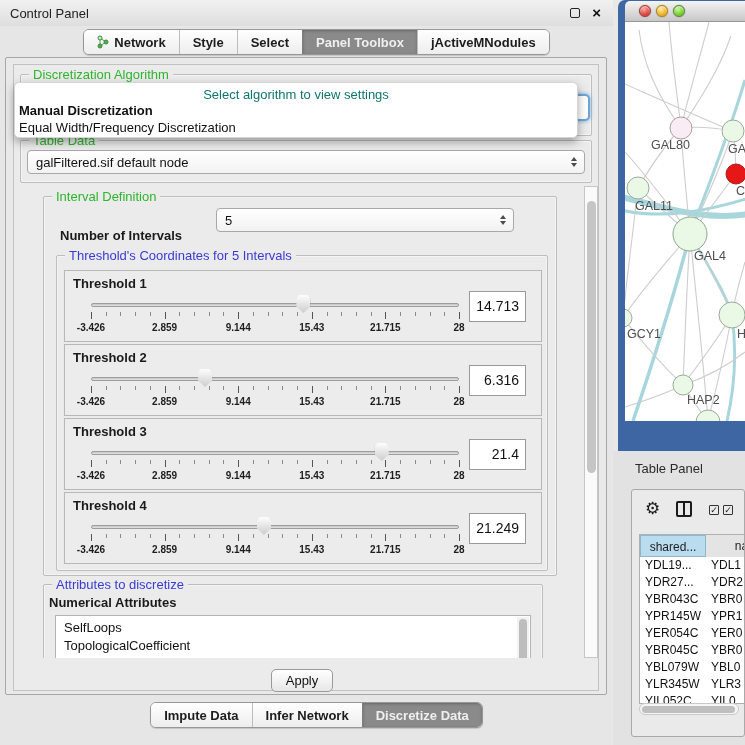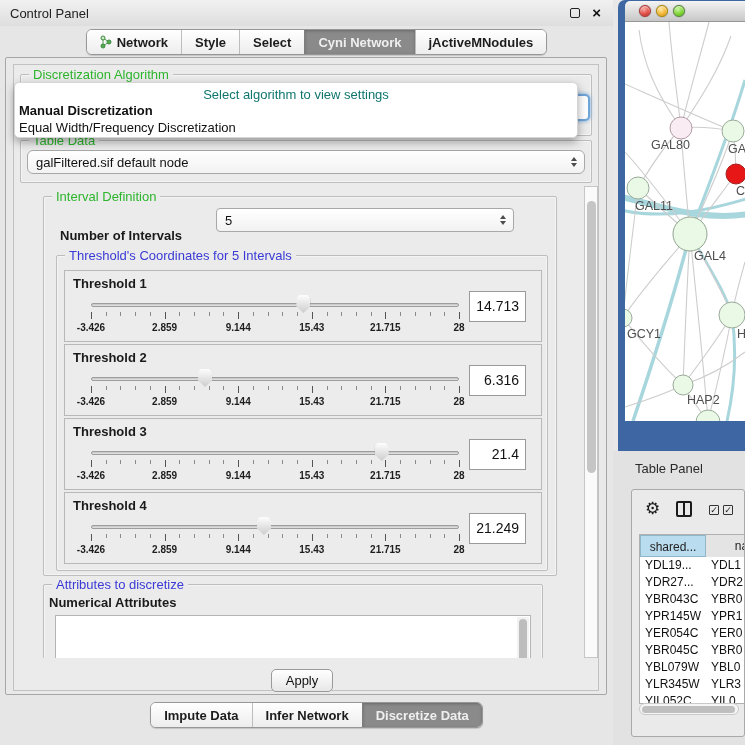--- a/index.html
+++ b/index.html
@@ -62,21 +62,21 @@
   .combo { position:absolute; display:flex; align-items:center; height:24px;
      background:linear-gradient(#ffffff,#f2f2f2); border:1px solid #a8a8a8; border-radius:4px;
      font-size:13px; padding-left:8px; color:#111; }
   .combo .cval { flex:1; }
   .stepper { width:16px; display:flex; flex-direction:column; align-items:center; gap:2px;
      padding-right:4px; }
   .arr-up { width:0; height:0; border-left:3.5px solid transparent; border-right:3.5px solid transparent;
      border-bottom:4.5px solid #4c4c4c; }
   .arr-dn { width:0; height:0; border-left:3.5px solid transparent; border-right:3.5px solid transparent;
      border-top:4.5px solid #4c4c4c; }
-  #tabledata-combo { left:27px; top:150px; width:558px;border-radius:6px; }
+  #tabledata-combo { left:27px; top:150px; width:558px; }
 
   
   #scrollpane { position:absolute; left:20px; top:186px; width:564px; height:472px;
      overflow:hidden; background:#ebebeb; }
   #vscroll { position:absolute; left:584px; top:186px; width:14px; height:472px;
      background:#fafafa; border:1px solid #c6c6c6; }
   #vscroll .thumb-v { position:absolute; left:1.5px; top:14px; width:9px; height:272px;
      background:#c5c5c5; border-radius:5px; }
 
   #interval-group { left:23px; top:10px; width:514px; height:380px; }
@@ -186,21 +186,21 @@
           </span>
           <span>Network</span>
         </div>
         <div class="seg">
           <span>Style</span>
         </div>
         <div class="seg">
           <span>Select</span>
         </div>
         <div class="seg sel">
-          <span>Cyni Network</span>
+          <span>Panel Toolbox</span>
         </div>
         <div class="seg">
           <span>jActiveMNodules</span>
         </div>
       </div>
   </div>
 
   <div id="content-border"></div>
   <div id="inner-panel"></div>
 
@@ -420,20 +420,25 @@
               <div class="th-value">21.249</div>
             </div>
           </div>
       </div>
     </div>
 
     <div class="groupbox" id="attributes-group">
       <span class="grouptitle gt-blue">Attributes to discretize</span>
       <span id="numattr-label">Numerical Attributes</span>
       <div id="attr-list">
+        <div id="attr-items">
+            <div class="attr-item">SelfLoops</div>
+            <div class="attr-item">TopologicalCoefficient</div>
+            <div class="attr-item">BetweennessCentrality</div>
+          </div>
         <div id="attr-scroll">
           <div class="thumb-v2"></div>
         </div>
       </div>
     </div>
   </div>
 
   <div id="vscroll">
     <div class="thumb-v"></div>
   </div>

